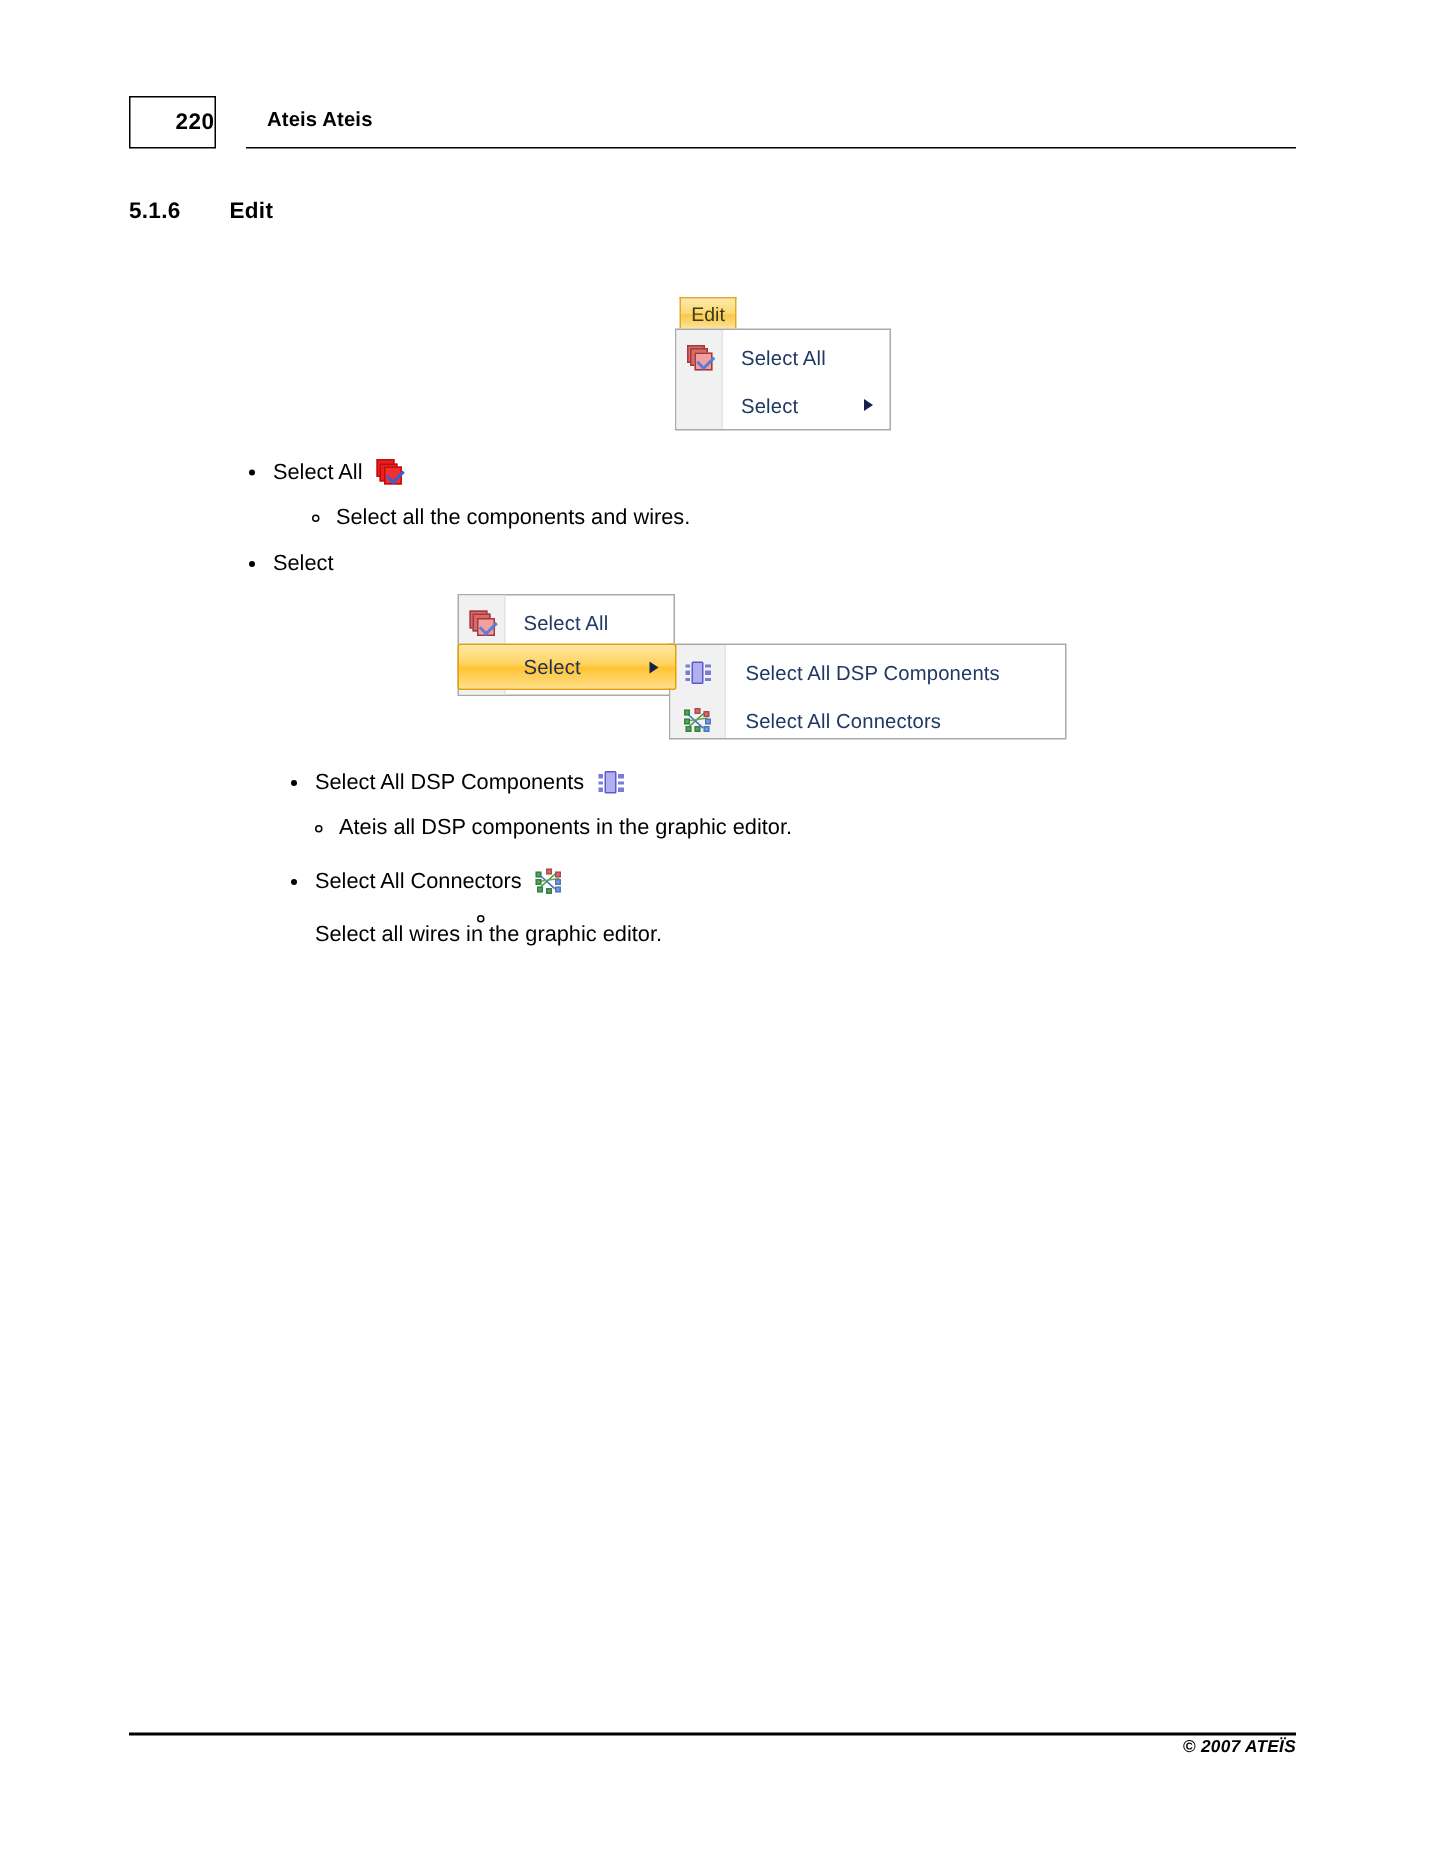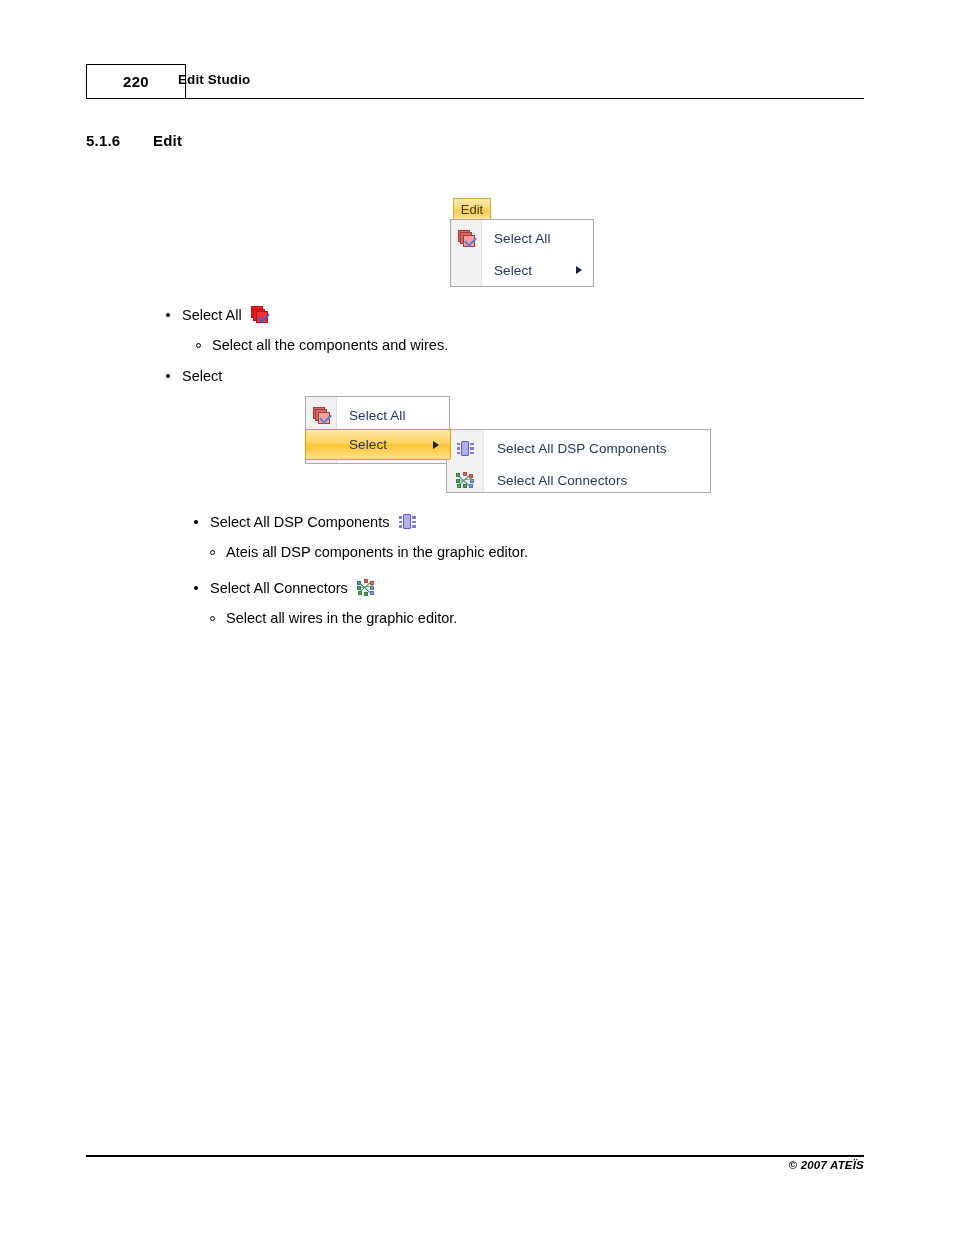--- a/index.html
+++ b/index.html
@@ -21,27 +21,27 @@
     position: absolute;
     left: 86px;
     top: 64px;
     width: 778px;
     height: 36px;
   }
   #page-number-box {
     position: absolute;
     left: 0;
     top: 0;
-    width: 100px;
+    width: 58px;
     height: 35px;
     border: 1.5px solid #000;
     box-sizing: border-box;
     display: flex;
     align-items: center;
-    justify-content: center;
+    justify-content: flex-end;
   }
   #page-number-box .pgnum {
     font-size: 15px;
     font-weight: bold;
     letter-spacing: 0.3px;
   }
   #header-title {
     position: absolute;
     left: 92px;
     top: 8px;
@@ -354,21 +354,21 @@
     letter-spacing: 0.2px;
   }
 </style>
 </head>
 <body>
 
 <div id="page-header">
   <div id="page-number-box">
     <span class="pgnum">220</span>
   </div>
-  <div id="header-title">Edit Studio</div>
+  <div id="header-title">Ateis Ateis</div>
   <div id="header-rule"></div>
 </div>
 
 <div id="section-heading">
   <span class="num">5.1.6</span><span>Edit</span>
 </div>
 
 <div id="figure-edit">
 
   <div id="edit-tab">Edit</div>
@@ -465,21 +465,21 @@
   <span class="inline-icon">
     <span class="icon-select-all bright">
       <span class="sq sq1"></span>
         <span class="sq sq2"></span>
         <span class="sq sq3"></span>
         <span class="tick"></span>
     </span>
   </span>
 </div>
 
-<div class="bullet-l2" style="left:196px; top:337px;">
+<div class="bullet-l2" style="left:208px; top:337px;">
   <span class="circ"></span>
   <span>Select all the components and wires.</span>
 </div>
 
 <div class="bullet-l1" style="left:166px; top:368px;">
   <span class="dot"></span>
   <span>Select</span>
 </div>
 
 <div class="bullet-l1" style="left:194px; top:513px;">
@@ -516,19 +516,19 @@
         <span class="nd nd3"></span>
         <span class="nd nd4"></span>
       <span class="nd nd5"></span>
         <span class="nd nd6"></span>
         <span class="nd nd7"></span>
         <span class="nd nd8"></span>
     </span>
   </span>
 </div>
 
-<div class="bullet-l2" style="left:210px; top:610px;">
+<div class="bullet-l2" style="left:210px; top:610px;flex-direction:column;">
   <span class="circ"></span>
   <span>Select all wires in the graphic editor.</span>
 </div>
 
 <div id="footer-rule"></div>
 <div id="footer-text">© 2007 ATEÏS</div>
 
 </body></html>

